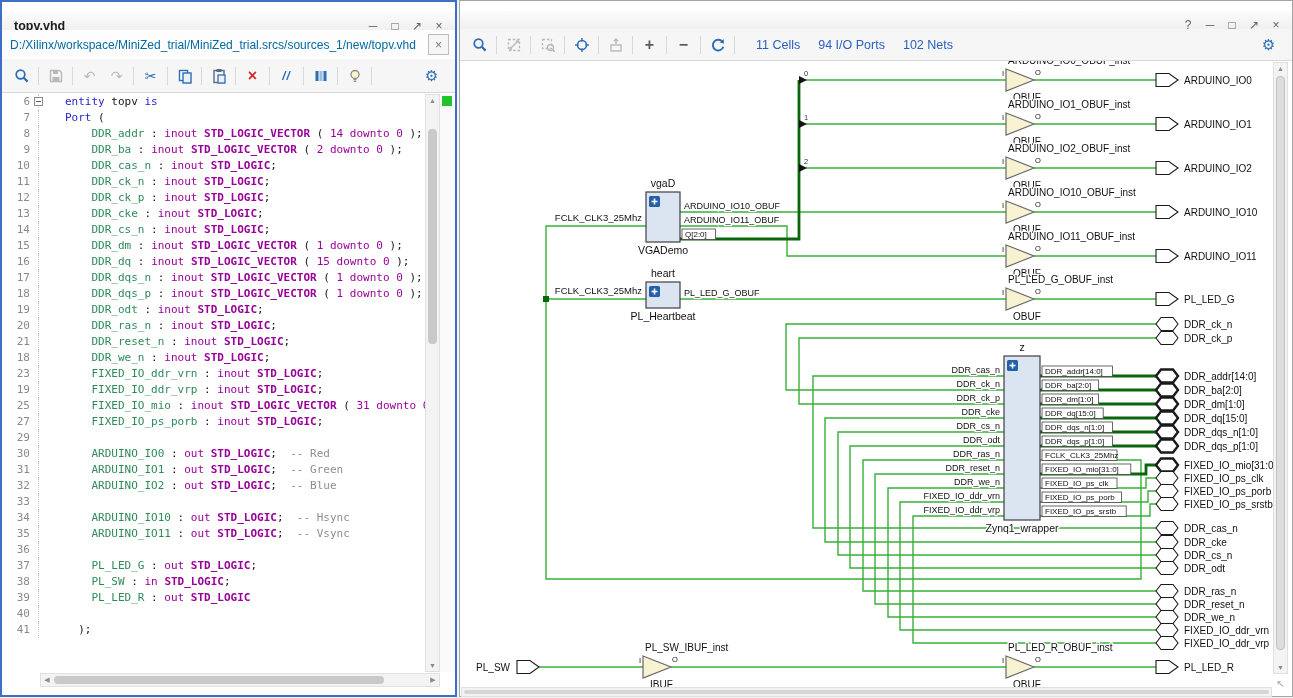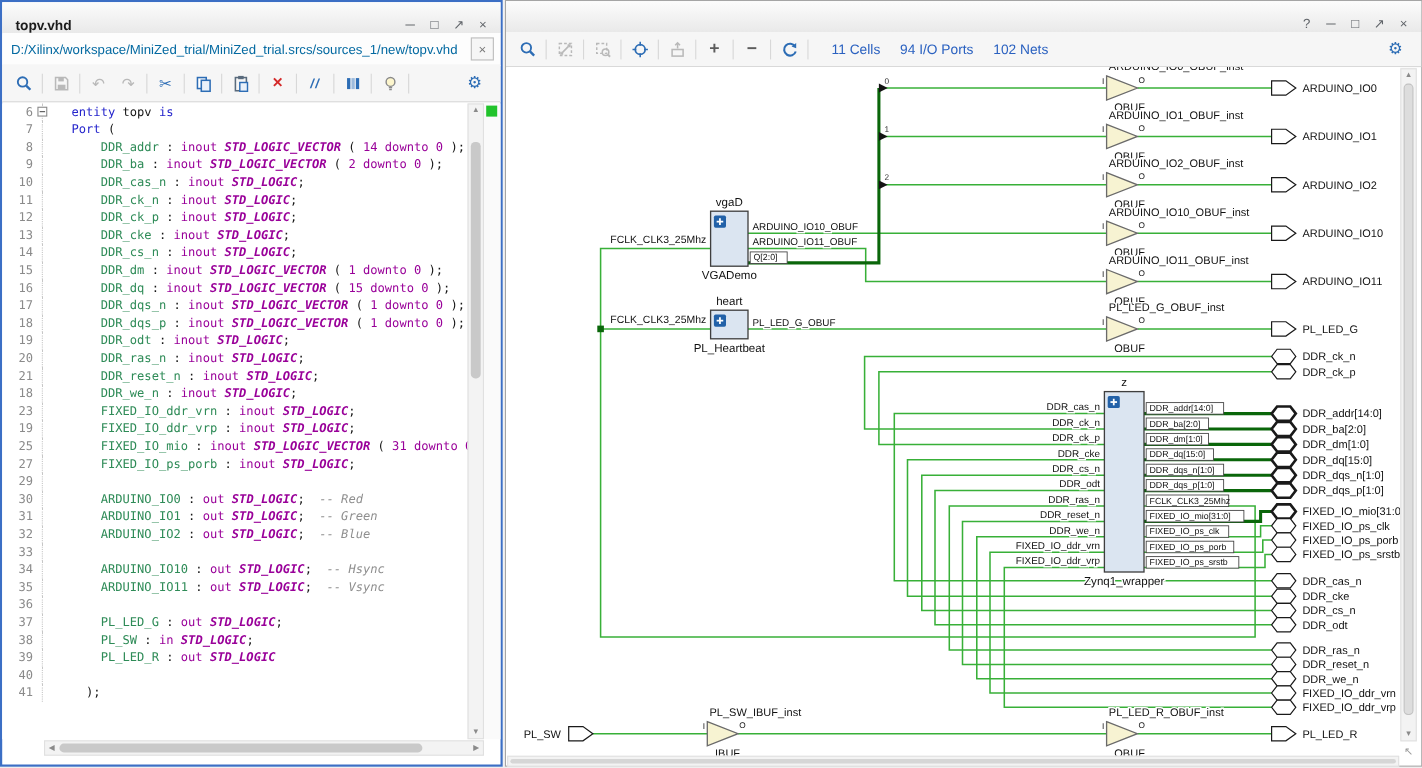--- a/index.html
+++ b/index.html
@@ -1,20 +1,20 @@
 <!DOCTYPE html>
 <html><head>
 <meta charset="utf-8">
 <style>
   html,body{margin:0;padding:0;background:#e9e9e9;font-family:"Liberation Sans",sans-serif;}
   #screen{position:relative;width:1293px;height:698px;background:#f2f2f2;overflow:hidden;}
   .window{position:absolute;background:#fff;box-sizing:border-box;}
   #lwin{left:0;top:0;width:457px;height:697px;border:2px solid #3c6fc5;}
   #rwin{left:459px;top:0;width:834px;height:697px;border:1px solid #a5a5a5;}
-  .titlebar{position:absolute;left:0;right:0;top:0;height:28px;background:linear-gradient(#fcfcfc,#e9e9e9);border-bottom:1px solid #c9c9c9;display:flex;align-items:flex-end;}
+  .titlebar{position:absolute;left:0;right:0;top:10px;height:28px;background:linear-gradient(#fcfcfc,#e9e9e9);border-bottom:1px solid #c9c9c9;display:flex;align-items:center;}
   .titlebar .title{font-size:12.5px;font-weight:bold;color:#1b1b1b;margin-left:12px;}
   .winbtns{margin-left:auto;display:flex;align-items:center;gap:6px;margin-right:8px;}
   .winbtn{width:16px;height:16px;display:flex;align-items:center;justify-content:center;color:#5f6368;font-size:12px;cursor:default;}
   .pathbar{position:absolute;left:0;right:0;top:28px;height:29px;background:#fdfdfd;border-bottom:1px solid #d9d9d9;display:flex;align-items:center;}
   .pathtext{font-size:12px;color:#0369a1;margin-left:8px;white-space:nowrap;overflow:hidden;}
   .pathclose{margin-left:auto;margin-right:6px;width:19px;height:19px;border:1px solid #bdbdbd;background:#f6f6f6;color:#777;font-size:12px;display:flex;align-items:center;justify-content:center;}
   .toolbar{position:absolute;left:0;right:0;height:34px;background:#f6f6f6;border-bottom:1px solid #d9d9d9;display:flex;align-items:center;padding-left:6px;box-sizing:border-box;}
   #ltoolbar{top:57px;}
   #rtoolbar{top:28px;height:32px;}
   .tbtn{width:27px;height:26px;display:flex;align-items:center;justify-content:center;}
@@ -29,24 +29,24 @@
   
   #editor{position:absolute;left:0;top:92px;width:424px;height:578px;overflow:hidden;background:#fff;}
   .row{display:flex;height:16px;line-height:16px;font-family:"DejaVu Sans Mono",monospace;font-size:11px;white-space:pre;}
   .ln{width:28px;text-align:right;color:#8a8a8a;flex:none;}
   .fold{width:18px;flex:none;position:relative;border-left:1px dotted #c6c6c6;margin-left:8px;}
   .foldbox{position:absolute;left:-5px;top:3px;width:9px;height:9px;border:1px solid #8a8a8a;background:#fff;box-sizing:border-box;}
   .foldbox::after{content:"";position:absolute;left:1px;right:1px;top:3px;border-top:1px solid #555;}
   .src{padding-left:8px;}
   .tk-k{color:#2525cc;}
   .tk-p{color:#990099;}
-  .tk-t{color:#990099;font-weight:bold;font-style:italic;}
+  .tk-t{color:#990099;font-weight:bold;}
   .tk-i{color:#2e8b57;}
   .tk-n{color:#990099;}
-  .tk-c{color:#8f8f8f;font-style:italic;}
+  .tk-c{color:#8f8f8f;}
   .tk-x{color:#151515;}
   
   .vscroll{position:absolute;background:#f3f3f3;border:1px solid #e0e0e0;box-sizing:border-box;}
   #lvscroll{left:423px;top:92px;width:15px;height:578px;}
   .sb-arrow{position:absolute;left:0;right:0;text-align:center;color:#8a8a8a;font-size:7px;line-height:11px;}
   .sb-thumb{position:absolute;left:2px;right:2px;background:#c9c9c9;border-radius:4px;}
   #markstrip{position:absolute;left:438px;top:92px;width:15px;height:578px;background:#fafafa;}
   #greenmark{position:absolute;left:2px;top:2px;width:10px;height:10px;background:#21c32b;}
   .hscroll{position:absolute;background:#f3f3f3;border:1px solid #e0e0e0;box-sizing:border-box;}
   #lhscroll{left:38px;top:671px;width:400px;height:14px;}

